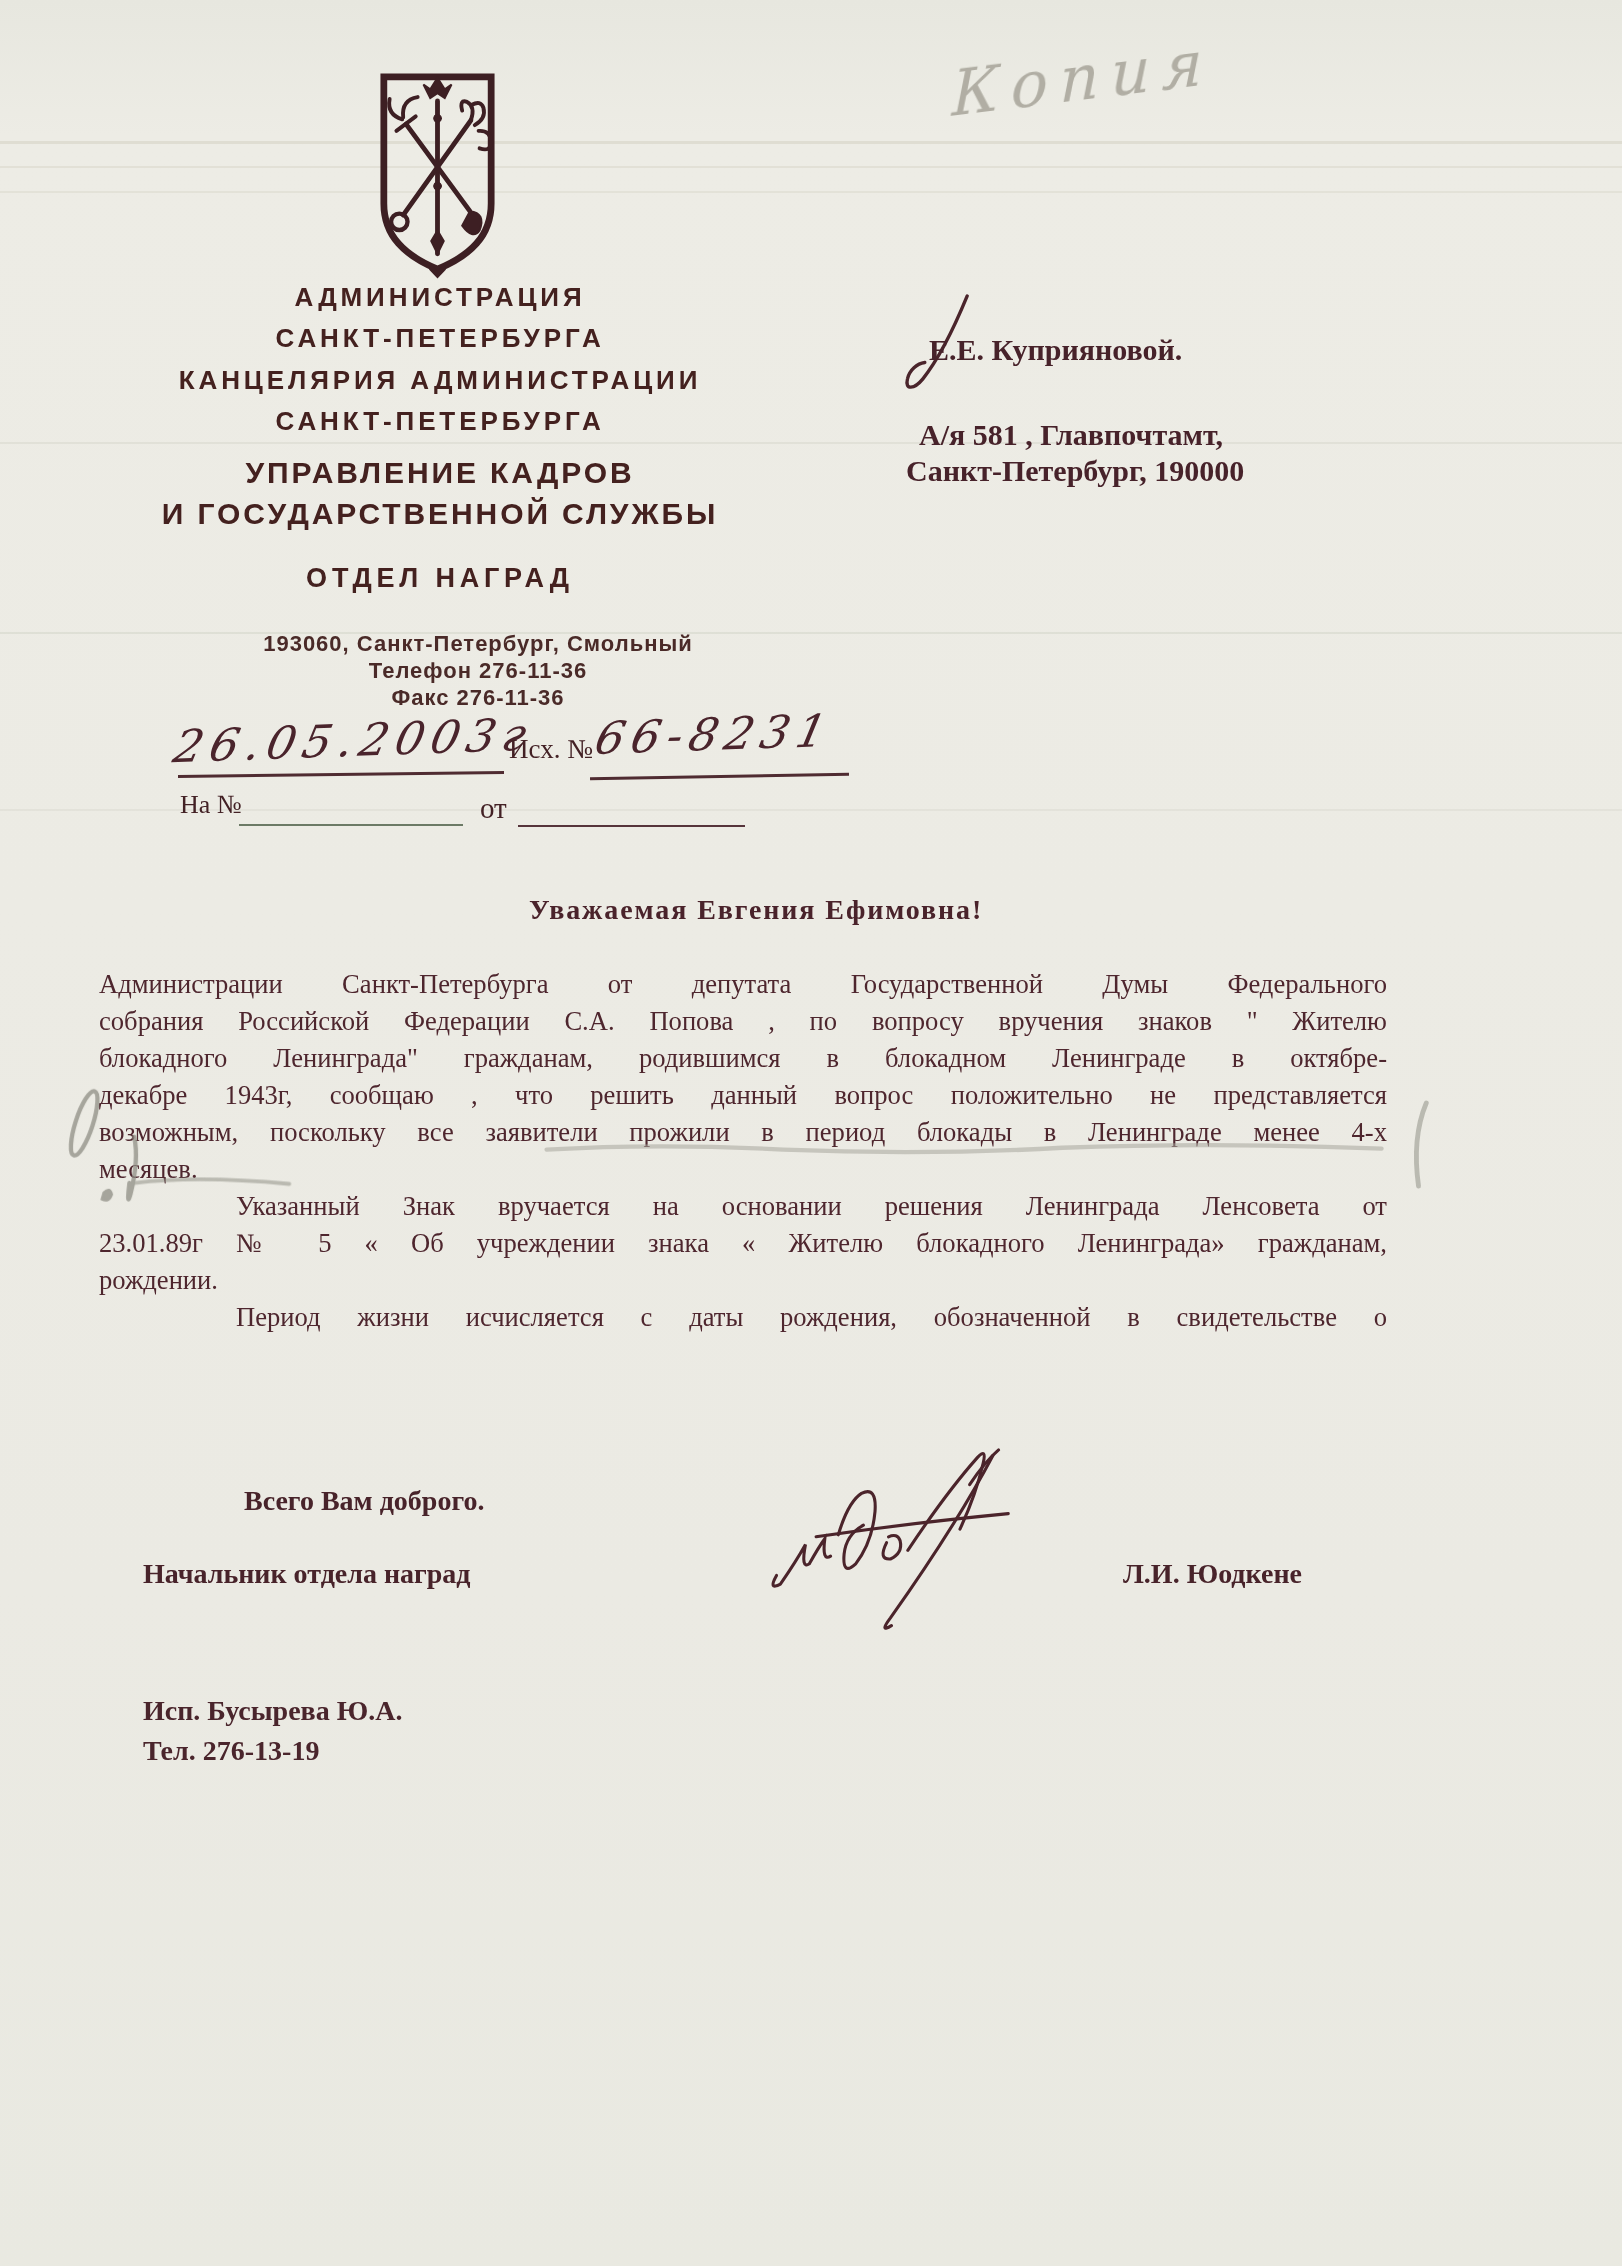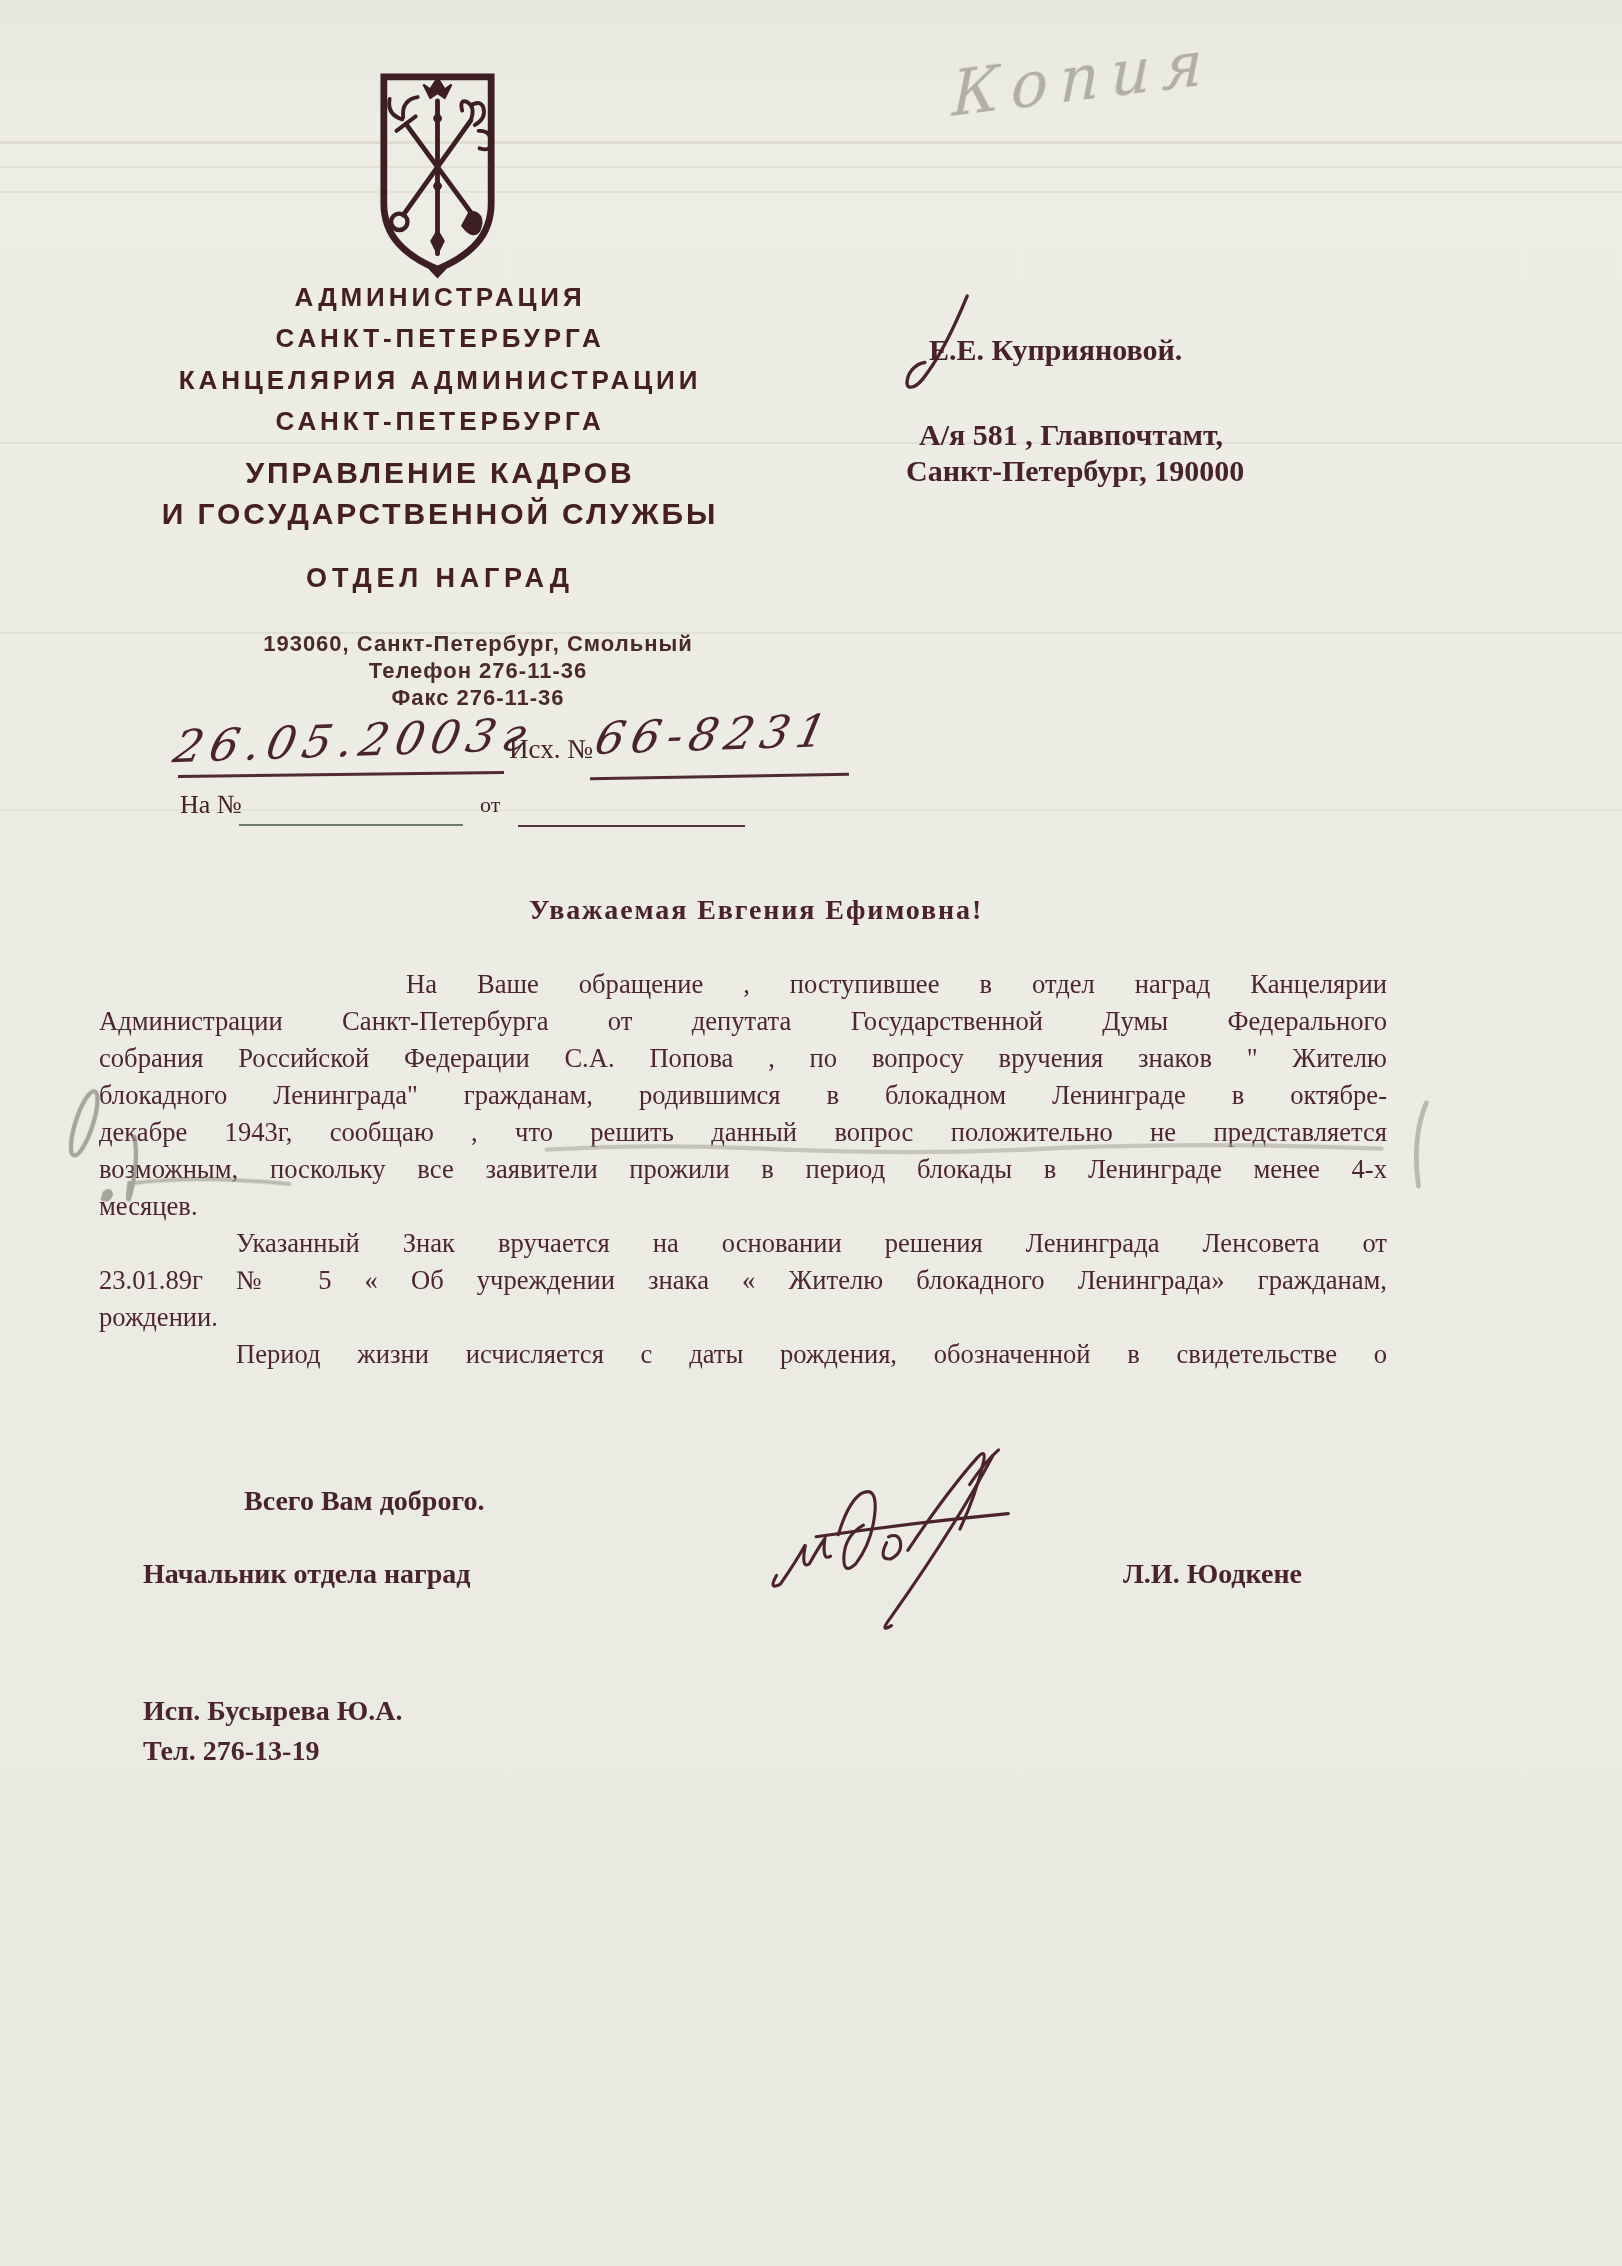--- a/index.html
+++ b/index.html
@@ -103,34 +103,33 @@
   <div class="contact" style="top:685px;">Факс 276-11-36</div>
 
   <div class="hw" style="left:176px;top:714px;font-size:45px;">26.05.2003г</div>
   <div class="rule" style="left:178px;top:773px;width:326px;transform:rotate(-.7deg);"></div>
   <div class="printed" style="left:509px;top:734px;font-size:27px;">Исх. №</div>
   <div class="hw" style="left:597px;top:708px;font-size:45px;">66-8231</div>
   <div class="rule" style="left:590px;top:775px;width:259px;transform:rotate(-1deg);"></div>
 
   <div class="printed" style="left:180px;top:790px;font-size:26px;">На №</div>
   <div class="rule" style="left:239px;top:824px;width:224px;height:1.9px;background:#6c7a66;"></div>
-  <div class="printed" style="left:480px;top:792px;font-size:22px;">от</div>
+  <div class="printed" style="left:480px;top:792px;font-size:29px;">от</div>
   <div class="rule" style="left:518px;top:825px;width:227px;height:1.9px;background:#56343b;"></div>
 
   <svg style="left:867px;top:290px;" width="106" height="116" viewBox="0 0 110 120">
     <path d="M104,6 C90,40 74,72 58,92 C49,103 39,104 42,92 C44,83 52,76 60,75" stroke="#4a242b" stroke-width="3.5" fill="none" stroke-linecap="round"></path>
   </svg>
   <div class="recipient" style="left:929px;top:333px;">Е.Е. Куприяновой.</div>
   <div class="recipient" style="left:919px;top:418px;">А/я  581 , Главпочтамт,</div>
   <div class="recipient" style="left:906px;top:454px;">Санкт-Петербург,  190000</div>
 
   <div class="salutation">Уважаемая  Евгения  Ефимовна!</div>
 
   <div class="bodytext">
-    <div class="bl ind-big">На Ваше  обращение , поступившее  в отдел  наград  Канцелярии</div>
     <div class="bl">Администрации  Санкт-Петербурга  от депутата Государственной Думы Федерального</div>
     <div class="bl">собрания  Российской  Федерации   С.А.  Попова , по вопросу вручения знаков  " Жителю</div>
     <div class="bl">блокадного  Ленинграда"   гражданам, родившимся в блокадном  Ленинграде в октябре-</div>
     <div class="bl">декабре 1943г,  сообщаю , что решить данный вопрос положительно не представляется</div>
     <div class="bl">возможным,  поскольку  все заявители прожили в период блокады в Ленинграде менее 4-х</div>
     <div class="bl short">месяцев.</div>
     <div class="bl ind-std">Указанный Знак вручается  на основании решения Ленинграда Ленсовета от</div>
     <div class="bl">23.01.89г  №  5  « Об учреждении  знака « Жителю блокадного Ленинграда»   гражданам,</div>
     <div class="bl short">рождении.</div>
     <div class="bl ind-std">Период жизни  исчисляется  с  даты  рождения, обозначенной в свидетельстве  о</div>

